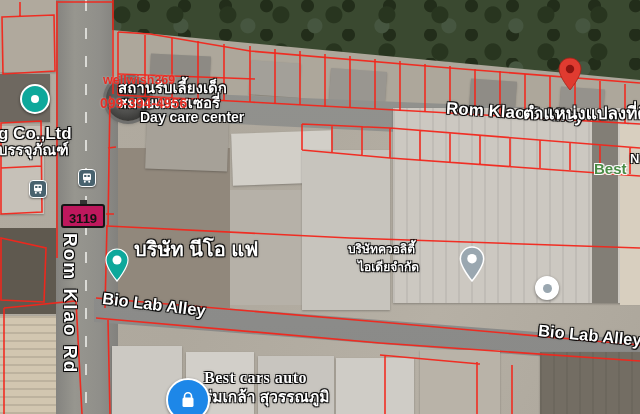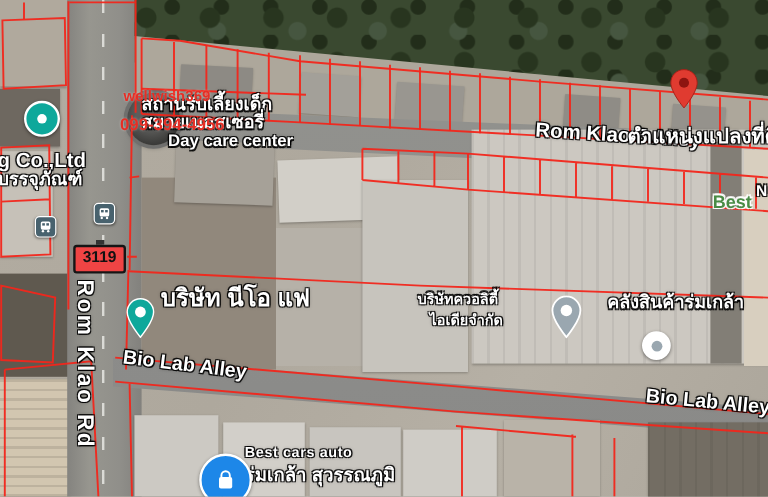--- a/index.html
+++ b/index.html
@@ -32,22 +32,22 @@
   
   svg.parcels{left:0;top:0;width:640px;height:414px;z-index:20;}
   svg.parcels path{stroke:var(--parcel-red,#f2261b);stroke-width:1.6;fill:none;opacity:.95;}
   
   .maplbl{position:absolute;z-index:30;color:#fff;font-weight:700;white-space:nowrap;
     text-shadow:-1px -1px 0 rgba(0,0,0,.85),1px -1px 0 rgba(0,0,0,.85),
       -1px 1px 0 rgba(0,0,0,.85),1px 1px 0 rgba(0,0,0,.85),0 0 3px rgba(0,0,0,.5);}
   .green{color:var(--locality-green,#4a8c46);
     text-shadow:-1px -1px 0 rgba(255,255,255,.9),1px -1px 0 rgba(255,255,255,.9),
       -1px 1px 0 rgba(255,255,255,.9),1px 1px 0 rgba(255,255,255,.9);}
-  .shield{position:absolute;z-index:30;width:40px;height:20px;background:#ef4444;border:2px solid #151515;
-    border-radius:3px;display:flex;align-items:flex-start;justify-content:center;
+  .shield{position:absolute;z-index:30;width:40px;height:20px;background:#be185d;border:2px solid #151515;
+    border-radius:3px;display:flex;align-items:flex-end;justify-content:center;
     font-size:13px;font-weight:700;color:#111;}
   .shield-tab{position:absolute;left:17px;top:-6px;width:7px;height:4px;background:#333;}
   
   .icon{position:absolute;z-index:31;}
   .circlepin{border-radius:50%;display:flex;align-items:center;justify-content:center;
     border:2px solid #fff;box-shadow:0 1px 3px rgba(0,0,0,.45);}
   .dot{border-radius:50%;background:#fff;}
   .buspin{width:16px;height:16px;border-radius:4px;background:var(--transit-slate,#48626e);
     border:1.5px solid #fff;box-shadow:0 1px 2px rgba(0,0,0,.4);
     display:flex;align-items:center;justify-content:center;}
@@ -140,29 +140,28 @@
 
   <div class="maplbl" style="left:134px;top:240px;font-size:20px;line-height:18px;">
     <div>บริษัท นีโอ แฟ</div>
   </div>
 
   <div class="maplbl" style="left:348px;top:240px;font-size:12px;line-height:18px;">
     <div>บริษัทควอลิตี้</div>
     <div style="margin-left:10px;">ไอเดียจำกัด</div>
   </div>
 
-  <div class="maplbl" style="left:506px;top:240px;font-size:15px;">คลังสินค้าร่มเกล้า</div>
 
   <div class="maplbl" style="left:523px;top:99px;font-size:17px;font-weight:600;">ตำแหน่งแปลงที่ดิน</div>
 
   <div class="maplbl green" style="left:594px;top:160px;font-size:15px;">Best</div>
   <div class="maplbl" style="left:630px;top:151px;font-size:13px;">N</div>
 
   <div class="maplbl" style="left:204px;top:368px;line-height:19px;">
-    <div style="font-size:12px;letter-spacing:.5px;">Best cars auto</div>
+    <div style="font-size:16px;letter-spacing:.5px;font-family:Liberation Serif, serif;">Best cars auto</div>
     <div style="font-size:15.5px;">ร่มเกล้า สุวรรณภูมิ</div>
   </div>
 
   <svg class="icon" style="left:558px;top:57px;width:24px;height:34px;" viewBox="0 0 24 34">
     <path d="M12,1 C5.9,1 1,5.9 1,12 c0,8 11,21 11,21 s11,-13 11,-21 C23,5.9 18.1,1 12,1 Z" style="fill:var(--marker-red,#e03b30);" stroke="#a31f17" stroke-width="0.8"></path>
     <circle cx="12" cy="12" r="4.2" fill="#8e1410"></circle>
   </svg>
 
   <svg class="icon" style="left:104px;top:248px;width:26px;height:34px;" viewBox="0 0 24 34">
     <path d="M12,1 C5.9,1 1,5.9 1,12 c0,8 11,21 11,21 s11,-13 11,-21 C23,5.9 18.1,1 12,1 Z" style="fill:var(--pin-teal,#0ea89b);" stroke="#ffffff" stroke-width="1.2"></path>

